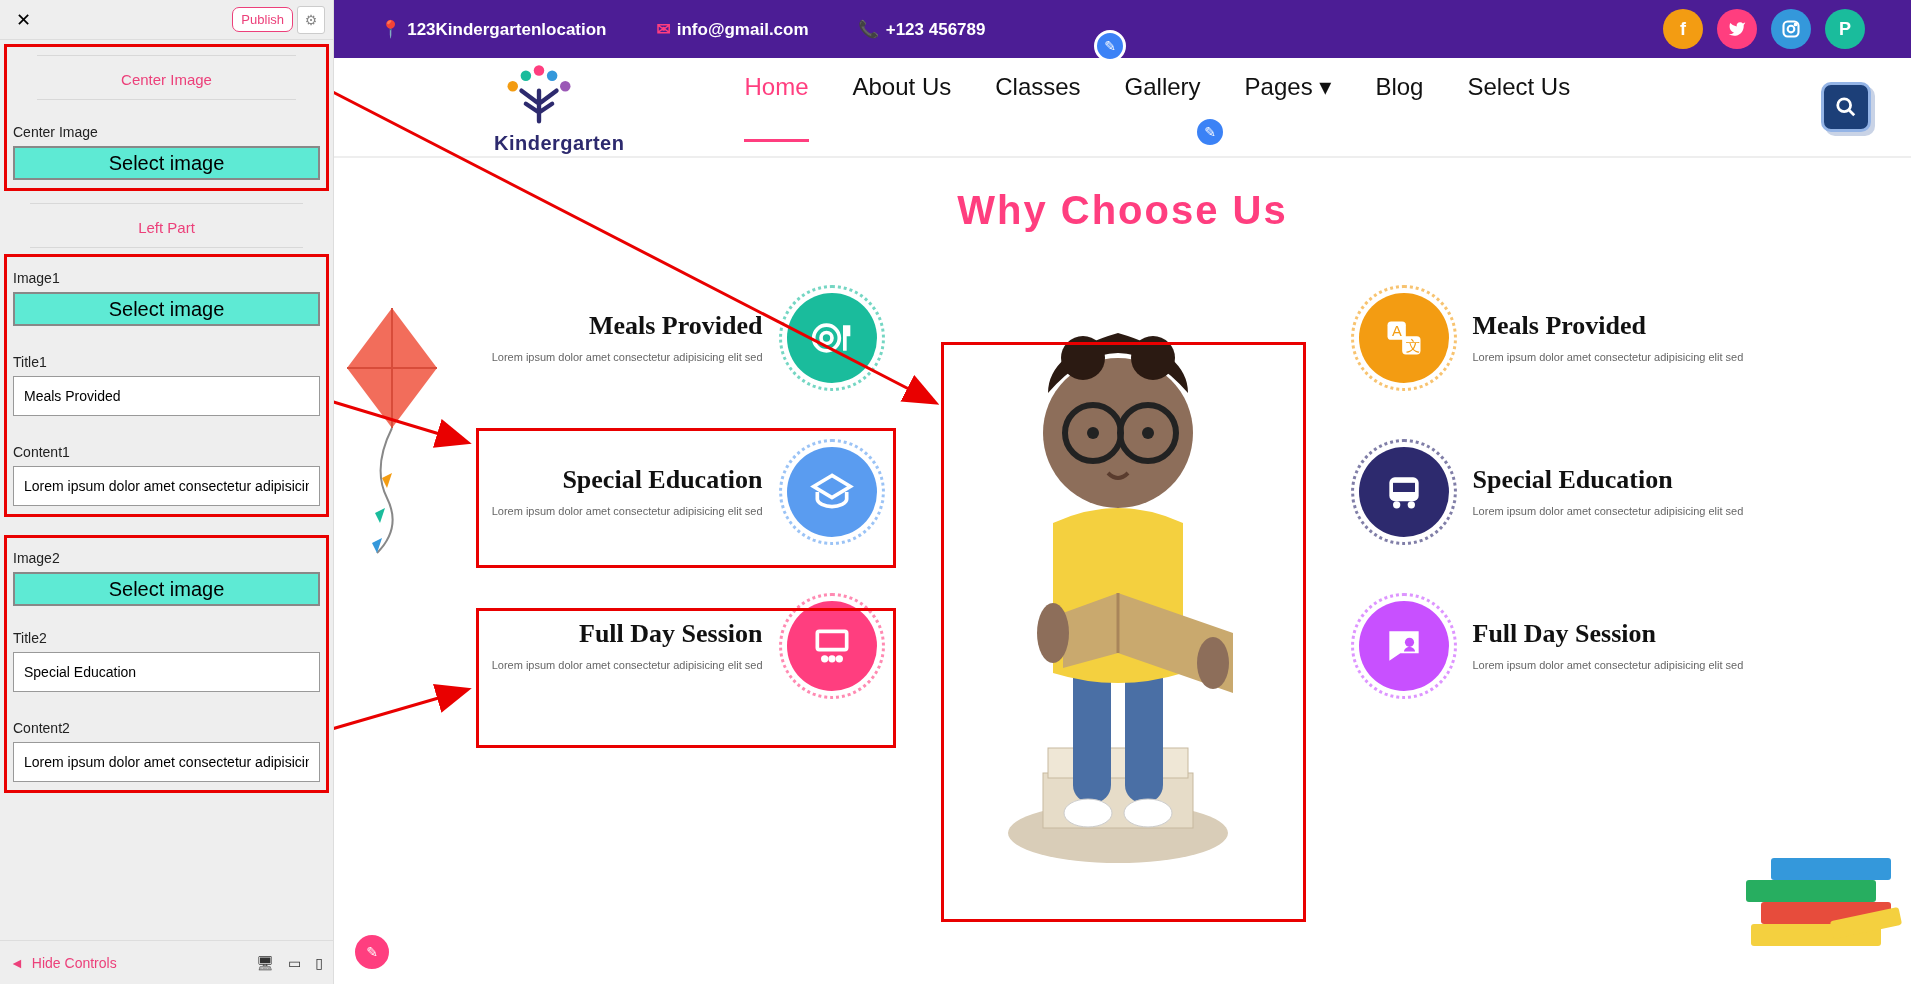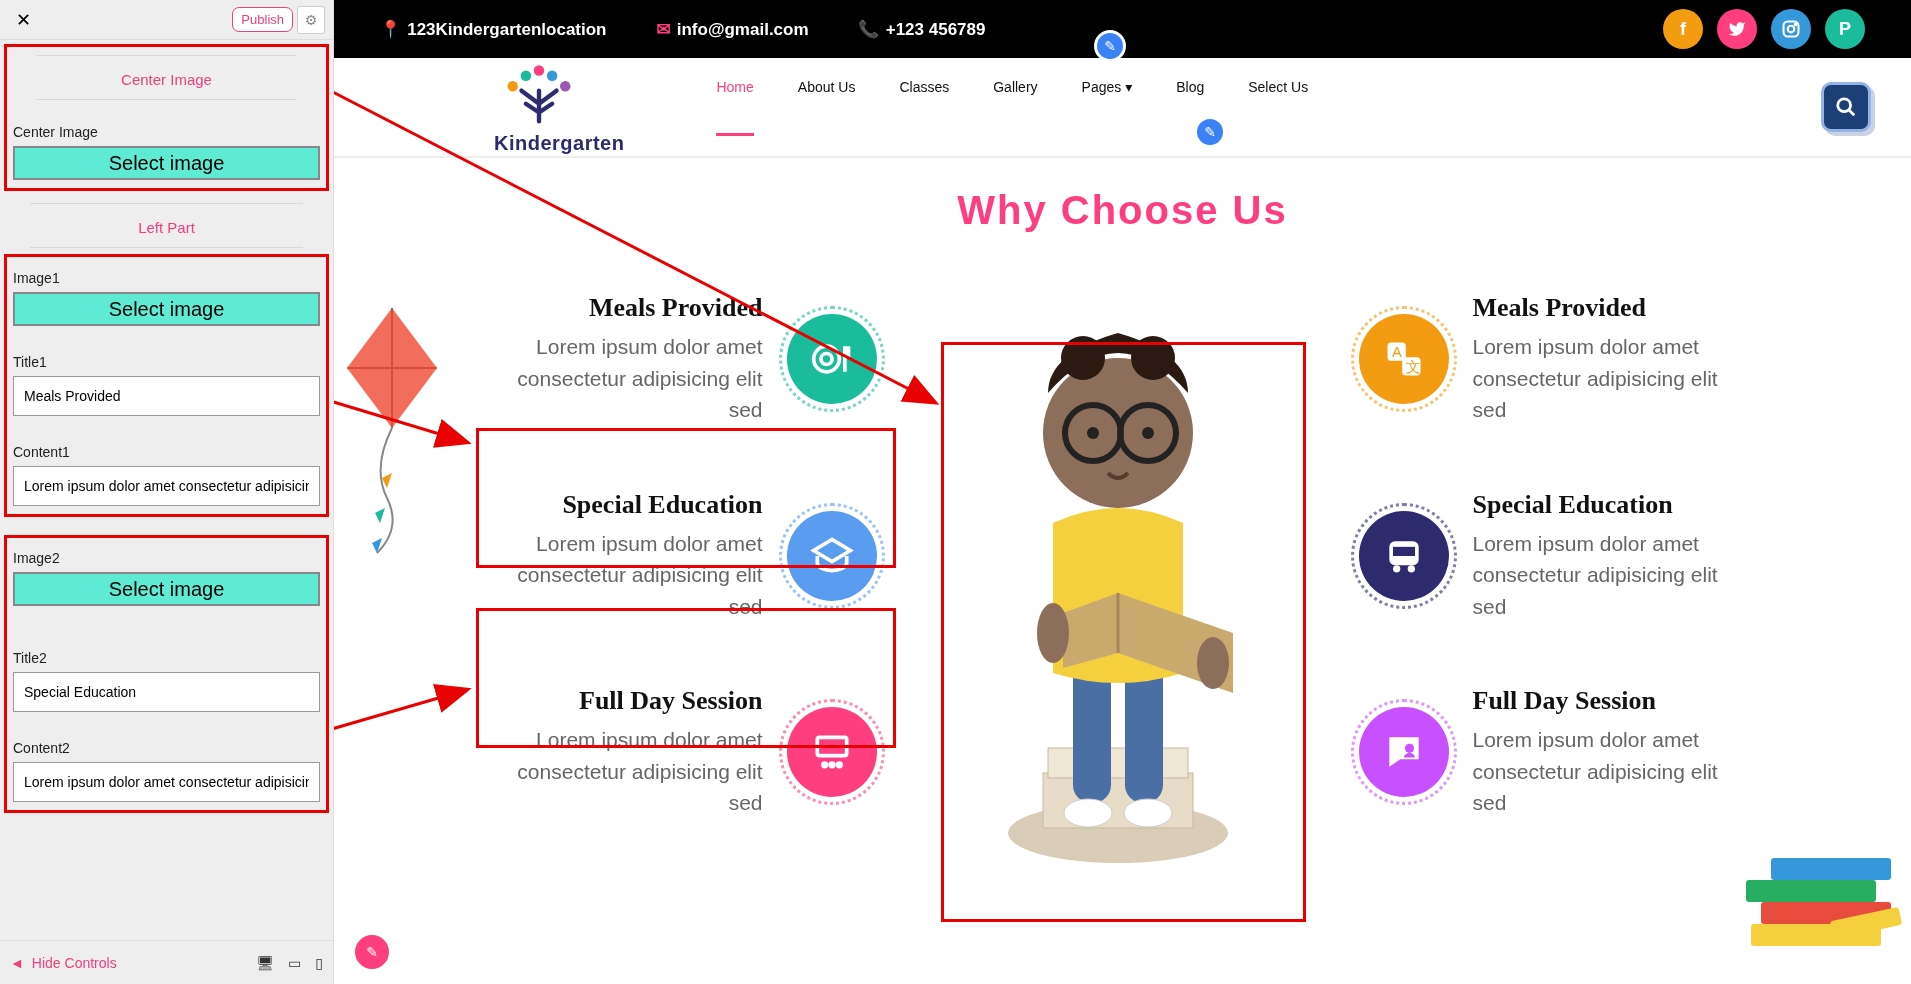--- a/index.html
+++ b/index.html
@@ -19,47 +19,47 @@
 .group{padding:8px 6px}
 .lbl{font-size:14px;color:#222;margin:14px 0 6px}
 .widebtn{width:100%;height:34px;border:2px solid #888;background:#5eead4;font-size:20px;cursor:pointer}
 .txtin{width:100%;height:40px;border:1px solid #999;background:#fff;padding:0 10px;font-size:14px}
 .redbox{border:3px solid #e90000}
 .sidebar-bottom{height:44px;border-top:1px solid #ddd;display:flex;align-items:center;justify-content:space-between;padding:0 10px;color:#ec407a;font-size:14px}
 .devices{display:flex;gap:14px;color:#333}
 .devices span{cursor:pointer}
 
 .preview{position:absolute;left:334px;top:0;right:0;height:984px;overflow:hidden;background:#fff}
-.topbar{height:58px;background:#000000;color:#fff;display:flex;align-items:center;justify-content:space-between;padding:0 46px;font-size:17px;font-weight:600}
+.topbar{height:58px;background:#4c1d95;color:#fff;display:flex;align-items:center;justify-content:space-between;padding:0 46px;font-size:17px;font-weight:600}
 .topbar .contacts{display:flex;gap:50px;align-items:center}
 .contacts span.ic{margin-right:6px}
 .pink{color:#ff3e7f}
 .social{display:flex;gap:14px}
 .sicon{width:40px;height:40px;border-radius:50%;display:flex;align-items:center;justify-content:center;color:#fff;font-weight:700;font-size:18px}
 .fb{background:#f39c12}.tw{background:#ff3e7f}.ig{background:#3498db}.pin{background:#1abc9c}
 .navbar{height:100px;display:flex;align-items:center;padding:0 40px;border-bottom:2px solid #eee}
 .logo{display:flex;flex-direction:column;align-items:flex-start;margin-right:60px;margin-left:120px}
 .logosvg{width:90px;height:70px}
 .logotext{color:#2d2a6e;font-weight:800;font-size:20px;letter-spacing:.5px;margin-top:2px}
-.navlinks{display:flex;gap:44px;font-size:14px;flex:1;margin-left:32px}
+.navlinks{display:flex;gap:44px;font-size:24px;flex:1;margin-left:60px}
 .navlinks a{color:#111;text-decoration:none;cursor:pointer}
 .navlinks a.active{color:#ff3e7f;border-bottom:3px solid #ff3e7f;padding-bottom:38px}
 .searchbtn{width:50px;height:50px;border-radius:10px;background:#1c3f78;border:3px solid #94b4e6;display:flex;align-items:center;justify-content:center;color:#fff;box-shadow:4px 4px 0 #c9d3e6;cursor:pointer}
 .hero{padding:30px 40px 0;position:relative;height:826px}
 .htitle{text-align:center;color:#ff3e7f;font-size:40px;font-weight:800;letter-spacing:2px;font-family:Liberation Sans, sans-serif}
 .hsub{text-align:center;color:#555;font-size:19px;margin-top:12px}
 .cols{display:flex;justify-content:center;gap:40px;margin-top:40px}
 .col{width:420px}
 .col.right{width:430px}
 .feature{display:flex;align-items:center;gap:24px;padding:20px 16px;margin-bottom:24px}
 .col.left .feature{flex-direction:row;text-align:right}
 .col.left .feature .txt{order:1;flex:1}
 .col.left .feature .ficon{order:2}
 .ftitle{font-size:26px;font-weight:800;color:#111;font-family:"Comic Sans MS",cursive;margin-bottom:8px}
-.fdesc{font-size:21px;color:#666;line-height:1.5}
+.fdesc{font-size:11px;color:#666;line-height:1.5}
 .ficon{width:90px;height:90px;border-radius:50%;display:flex;align-items:center;justify-content:center;color:#fff;font-size:40px;flex-shrink:0;position:relative}
 .ficon::before{content:"";position:absolute;inset:-8px;border:3px dotted currentColor;border-radius:50%;opacity:.6}
 .ic-meal{background:#1abc9c;color:#1abc9c}
 .ic-edu{background:#5a9cf0;color:#5a9cf0}
 .ic-day{background:#ff3e7f;color:#ff3e7f}
 .ic-lang{background:#f39c12;color:#f39c12}
 .ic-bus{background:#2d2a6e;color:#2d2a6e}
 .ic-chat{background:#c850ff;color:#c850ff}
 .ficon svg{fill:#fff}
 .centerimg{width:370px;height:610px;display:flex;align-items:center;justify-content:center}
@@ -108,21 +108,21 @@
         <input class="txtin" value="Meals Provided" style="">
         <div class="lbl" style="margin-top:28px">Content1</div>
         <input class="txtin" value="Lorem ipsum dolor amet consectetur adipisicing eli" style="">
       </div>
     </div>
 
     <div class="redbox" style="margin:18px 4px 4px">
       <div class="group">
         <div class="lbl" style="margin-top:4px">Image2</div>
         <button class="widebtn">Select image</button>
-        <div class="lbl" style="margin-top:44px">Title2</div>
+        <div class="lbl" style="margin-top:24px">Title2</div>
         <input class="txtin" value="Special Education" style="">
         <div class="lbl" style="margin-top:28px">Content2</div>
         <input class="txtin" value="Lorem ipsum dolor amet consectetur adipisicing eli" style="">
       </div>
     </div>
   </div>
 
   <div class="sidebar-bottom">
     <div style="display:flex;align-items:center;gap:8px;cursor:pointer">
       <span>◄</span>

